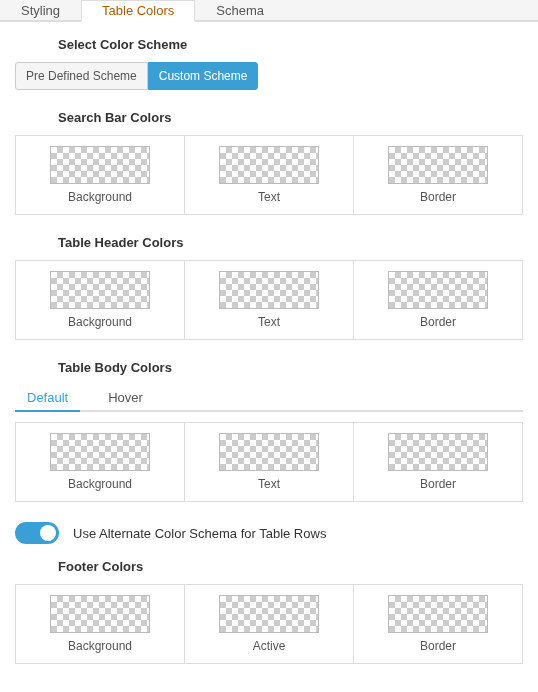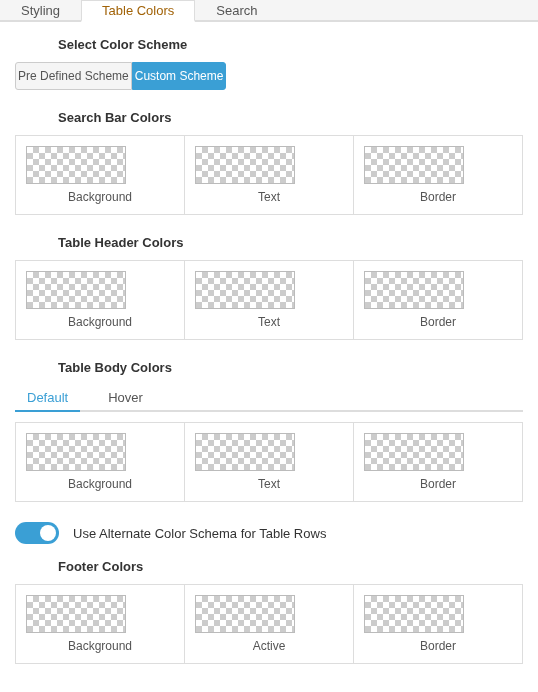--- a/index.html
+++ b/index.html
@@ -47,21 +47,21 @@
       margin-left: 43px;
     }
 
     
     .scheme-buttons {
       display: flex;
       gap: 0;
       margin-bottom: 20px;
     }
     .scheme-btn {
-      padding: 6px 2px;
+      padding: 6px 10px;
       font-size: 12px;
       cursor: pointer;
       border: 1px solid #ccc;
       background: #f5f5f5;
       color: #555;
     }
     .scheme-btn.active {
       background: #3a9fd5;
       color: #fff;
       border-color: #3a9fd5;
@@ -76,20 +76,21 @@
     
     .color-group {
       display: flex;
       border: 1px solid #ddd;
       margin-bottom: 20px;
     }
     .color-item {
       flex: 1;
       display: flex;
       flex-direction: column;
+      align-items: center;
       padding: 10px;
       border-right: 1px solid #ddd;
     }
     .color-item:last-child {
       border-right: none;
     }
     .color-swatch {
       width: 100px;
       height: 38px;
       background-image:
@@ -158,21 +159,21 @@
       font-size: 13px;
       color: #333;
     }
   </style>
 </head>
 <body>
 
 <div class="tabs">
   <div class="tab">Styling</div>
   <div class="tab active">Table Colors</div>
-  <div class="tab">Search</div>
+  <div class="tab">Schema</div>
 </div>
 
 <div class="content">
 
   <div class="section-title">Select Color Scheme</div>
   <div class="scheme-buttons">
     <button class="scheme-btn">Pre Defined Scheme</button>
     <button class="scheme-btn active">Custom Scheme</button>
   </div>
 

